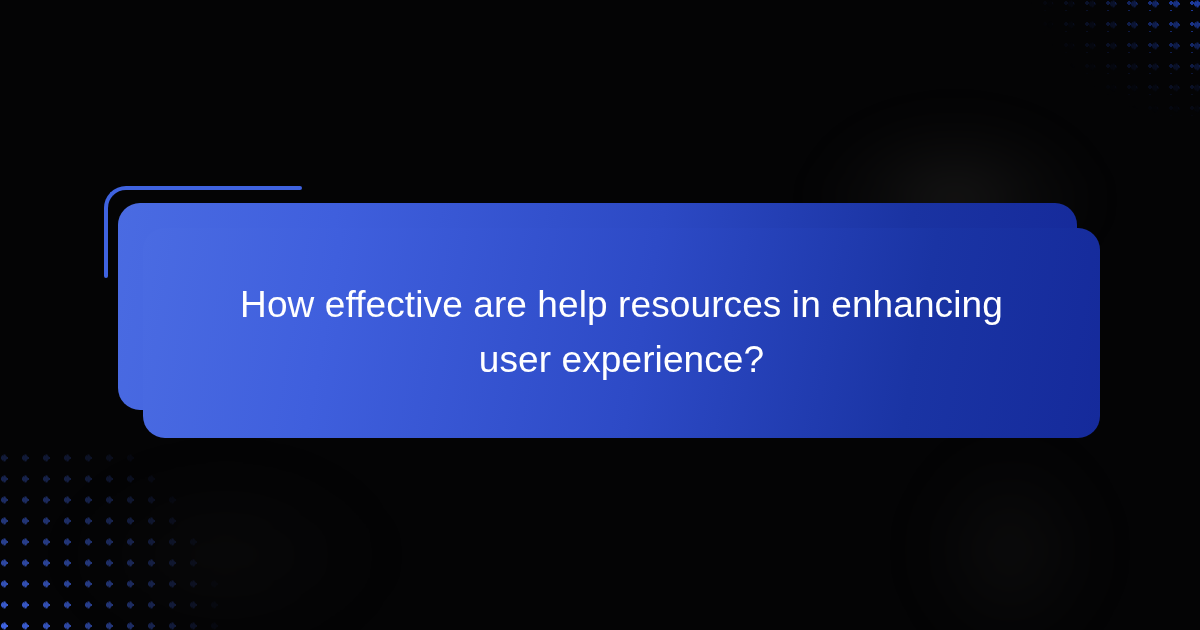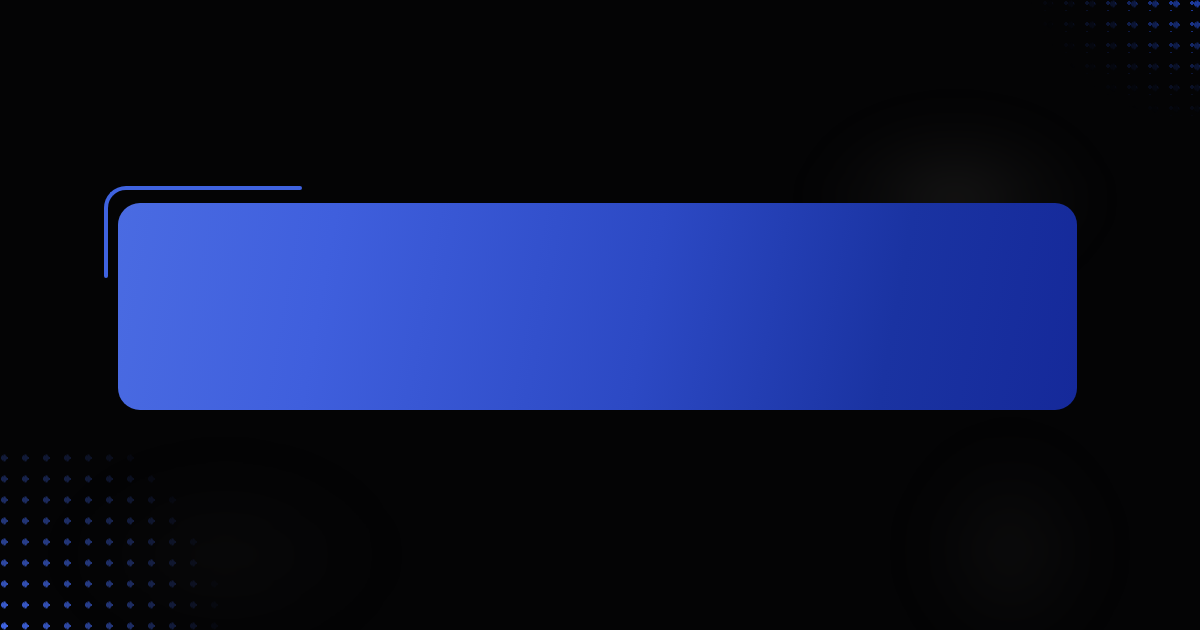--- a/index.html
+++ b/index.html
@@ -800,14 +800,17 @@
           <span></span>
           <span class="b"></span>
         </i>
       </div>
   </div>
 
   <div class="card-outline"></div>
 
   <div class="card-back"></div>
 
+  <div class="card-front">
+    <h1 class="card-title">How effective are help resources in enhancing user experience?</h1>
+  </div>
 
 </div>
 
 </body></html>

